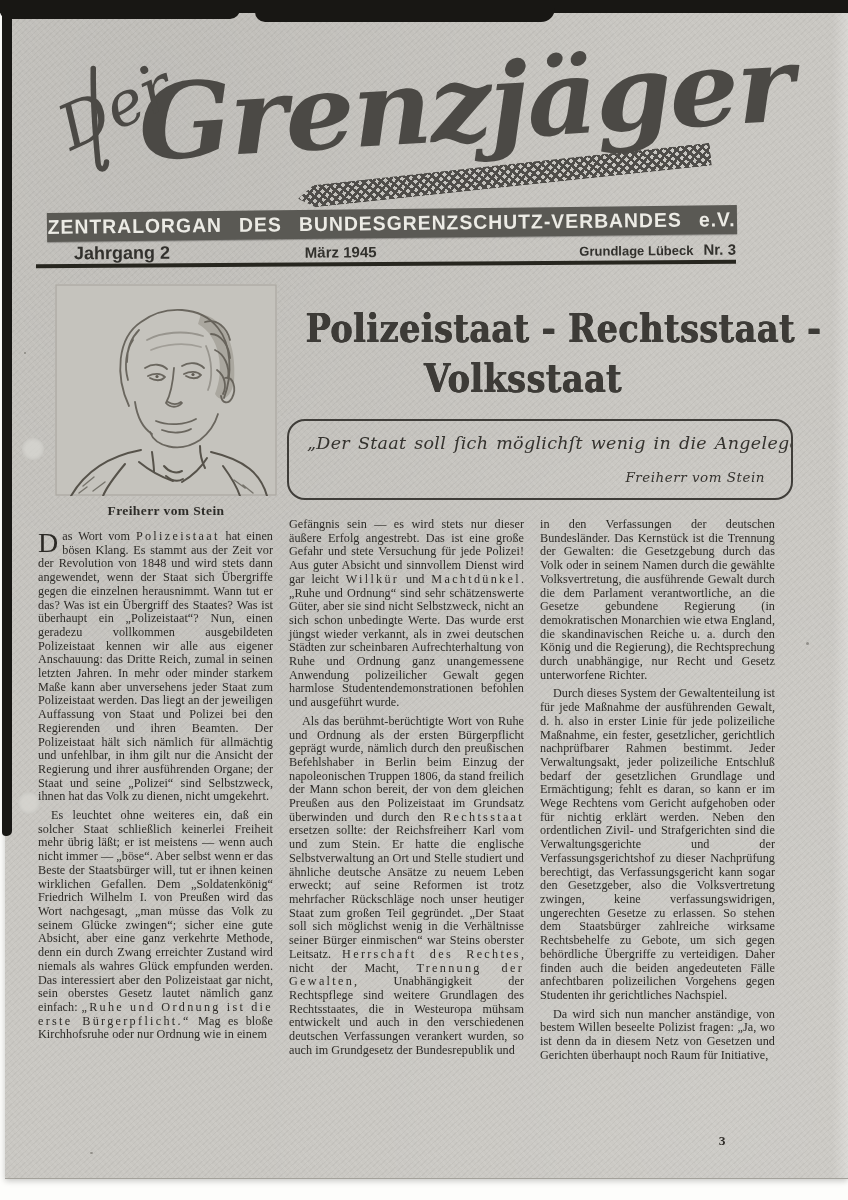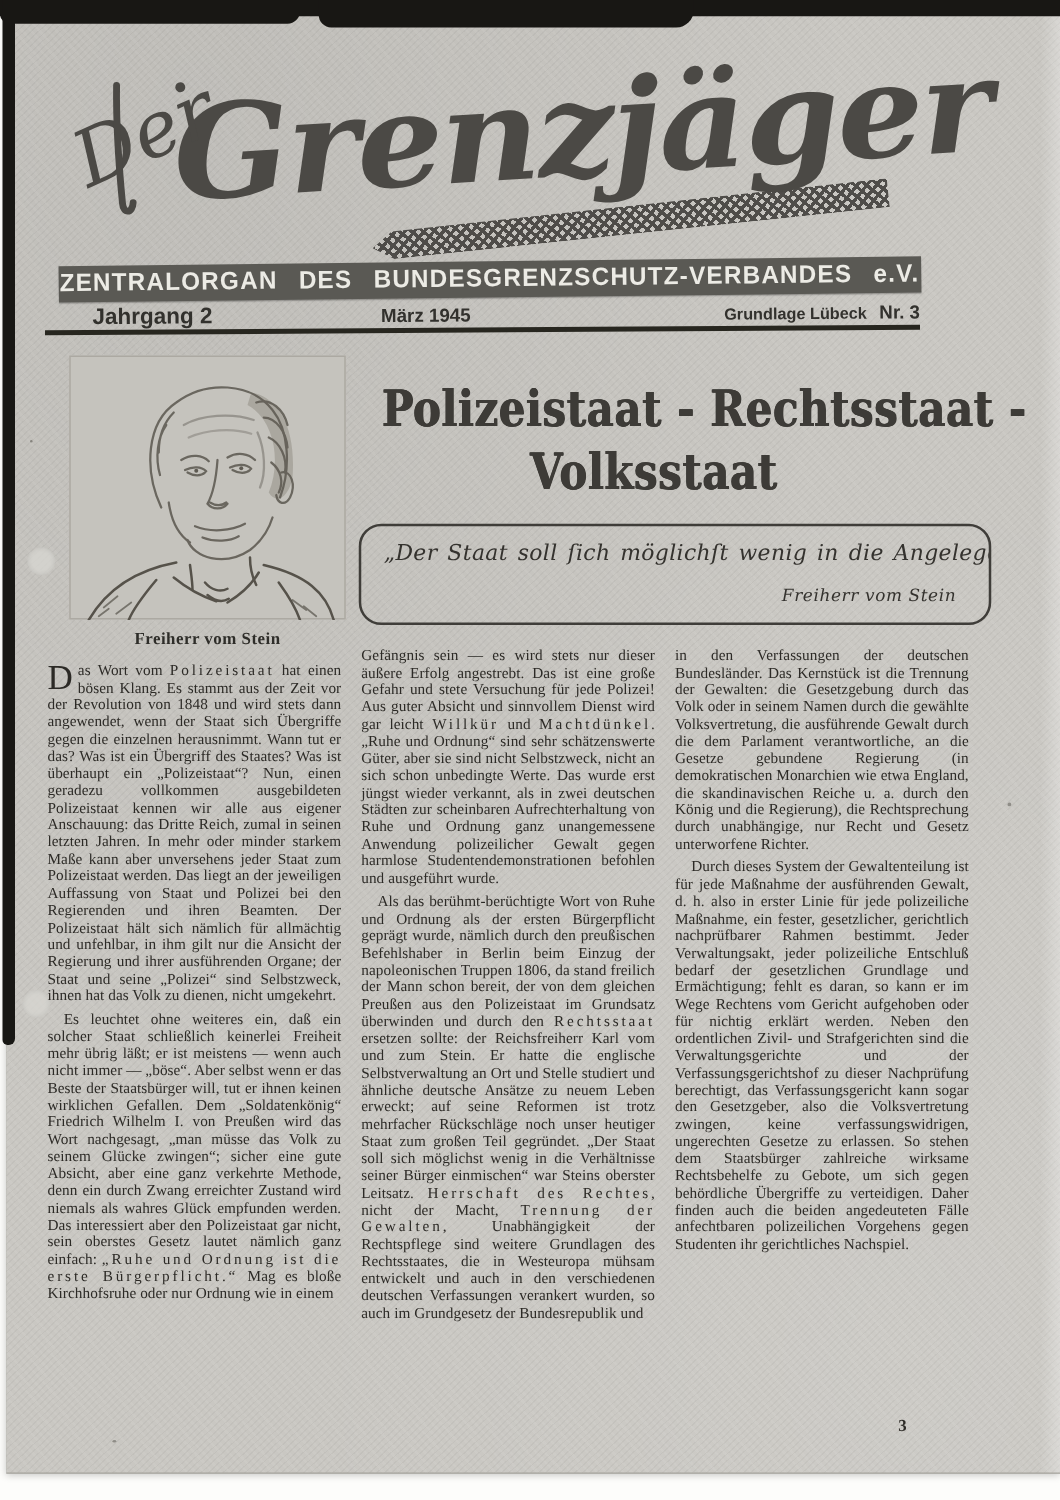--- a/index.html
+++ b/index.html
@@ -193,16 +193,17 @@
       <p class="dropcap "><span>Das Wort vom </span><span class="gesperrt">Polizeistaat</span><span> hat einen bösen Klang. Es stammt aus der Zeit vor der Revolution von 1848 und wird stets dann angewendet, wenn der Staat sich Übergriffe gegen die einzelnen herausnimmt. Wann tut er das? Was ist ein Übergriff des Staates? Was ist überhaupt ein „Polizeistaat“? Nun, einen geradezu vollkommen ausgebildeten Polizeistaat kennen wir alle aus eigener Anschauung: das Dritte Reich, zumal in seinen letzten Jahren. In mehr oder minder starkem Maße kann aber unversehens jeder Staat zum Polizeistaat werden. Das liegt an der jeweiligen Auffassung von Staat und Polizei bei den Regierenden und ihren Beamten. Der Polizeistaat hält sich nämlich für allmächtig und unfehlbar, in ihm gilt nur die Ansicht der Regierung und ihrer ausführenden Organe; der Staat und seine „Polizei“ sind Selbstzweck, ihnen hat das Volk zu dienen, nicht umgekehrt.</span></p>
       <p class="indent"><span>Es leuchtet ohne weiteres ein, daß ein solcher Staat schließlich keinerlei Freiheit mehr übrig läßt; er ist meistens — wenn auch nicht immer — „böse“. Aber selbst wenn er das Beste der Staatsbürger will, tut er ihnen keinen wirklichen Gefallen. Dem „Soldatenkönig“ Friedrich Wilhelm I. von Preußen wird das Wort nachgesagt, „man müsse das Volk zu seinem Glücke zwingen“; sicher eine gute Absicht, aber eine ganz verkehrte Methode, denn ein durch Zwang erreichter Zustand wird niemals als wahres Glück empfunden werden. Das interessiert aber den Polizeistaat gar nicht, sein oberstes Gesetz lautet nämlich ganz einfach: </span><span class="gesperrt">„Ruhe und Ordnung ist die erste Bürgerpflicht.“</span><span> Mag es bloße Kirchhofsruhe oder nur Ordnung wie in einem</span></p>
     </div>
     <div class="col">
       <p class=""><span>Gefängnis sein — es wird stets nur dieser äußere Erfolg angestrebt. Das ist eine große Gefahr und stete Versuchung für jede Polizei! Aus guter Absicht und sinnvollem Dienst wird gar leicht </span><span class="gesperrt">Willkür</span><span> und </span><span class="gesperrt">Machtdünkel</span><span>. „Ruhe und Ordnung“ sind sehr schätzenswerte Güter, aber sie sind nicht Selbstzweck, nicht an sich schon unbedingte Werte. Das wurde erst jüngst wieder verkannt, als in zwei deutschen Städten zur scheinbaren Aufrechterhaltung von Ruhe und Ordnung ganz unangemessene Anwendung polizeilicher Gewalt gegen harmlose Studentendemonstrationen befohlen und ausgeführt wurde.</span></p>
       <p class="indent"><span>Als das berühmt-berüchtigte Wort von Ruhe und Ordnung als der ersten Bürgerpflicht geprägt wurde, nämlich durch den preußischen Befehlshaber in Berlin beim Einzug der napoleonischen Truppen 1806, da stand freilich der Mann schon bereit, der von dem gleichen Preußen aus den Polizeistaat im Grundsatz überwinden und durch den </span><span class="gesperrt">Rechtsstaat</span><span> ersetzen sollte: der Reichsfreiherr Karl vom und zum Stein. Er hatte die englische Selbstverwaltung an Ort und Stelle studiert und ähnliche deutsche Ansätze zu neuem Leben erweckt; auf seine Reformen ist trotz mehrfacher Rückschläge noch unser heutiger Staat zum großen Teil gegründet. „Der Staat soll sich möglichst wenig in die Verhältnisse seiner Bürger einmischen“ war Steins oberster Leitsatz. </span><span class="gesperrt">Herrschaft des Rechtes</span><span>, nicht der Macht, </span><span class="gesperrt">Trennung der Gewalten</span><span>, Unabhängigkeit der Rechtspflege sind weitere Grundlagen des Rechtsstaates, die in Westeuropa mühsam entwickelt und auch in den verschiedenen deutschen Verfassungen verankert wurden, so auch im Grundgesetz der Bundesrepublik und</span></p>
     </div>
     <div class="col">
       <p class=""><span>in den Verfassungen der deutschen Bundesländer. Das Kernstück ist die Trennung der Gewalten: die Gesetzgebung durch das Volk oder in seinem Namen durch die gewählte Volksvertretung, die ausführende Gewalt durch die dem Parlament verantwortliche, an die Gesetze gebundene Regierung (in demokratischen Monarchien wie etwa England, die skandinavischen Reiche u. a. durch den König und die Regierung), die Rechtsprechung durch unabhängige, nur Recht und Gesetz unterworfene Richter.</span></p>
       <p class="indent"><span>Durch dieses System der Gewaltenteilung ist für jede Maßnahme der ausführenden Gewalt, d. h. also in erster Linie für jede polizeiliche Maßnahme, ein fester, gesetzlicher, gerichtlich nachprüfbarer Rahmen bestimmt. Jeder Verwaltungsakt, jeder polizeiliche Entschluß bedarf der gesetzlichen Grundlage und Ermächtigung; fehlt es daran, so kann er im Wege Rechtens vom Gericht aufgehoben oder für nichtig erklärt werden. Neben den ordentlichen Zivil- und Strafgerichten sind die Verwaltungsgerichte und der Verfassungsgerichtshof zu dieser Nachprüfung berechtigt, das Verfassungsgericht kann sogar den Gesetzgeber, also die Volksvertretung zwingen, keine verfassungswidrigen, ungerechten Gesetze zu erlassen. So stehen dem Staatsbürger zahlreiche wirksame Rechtsbehelfe zu Gebote, um sich gegen behördliche Übergriffe zu verteidigen. Daher finden auch die beiden angedeuteten Fälle anfechtbaren polizeilichen Vorgehens gegen Studenten ihr gerichtliches Nachspiel.</span></p>
+      <p class="indent"><span>Da wird sich nun mancher anständige, von bestem Willen beseelte Polizist fragen: „Ja, wo ist denn da in diesem Netz von Gesetzen und Gerichten überhaupt noch Raum für Initiative,</span></p>
     </div>
   </div>
 
 <div class="page-number">3</div>
 
 </body></html>

